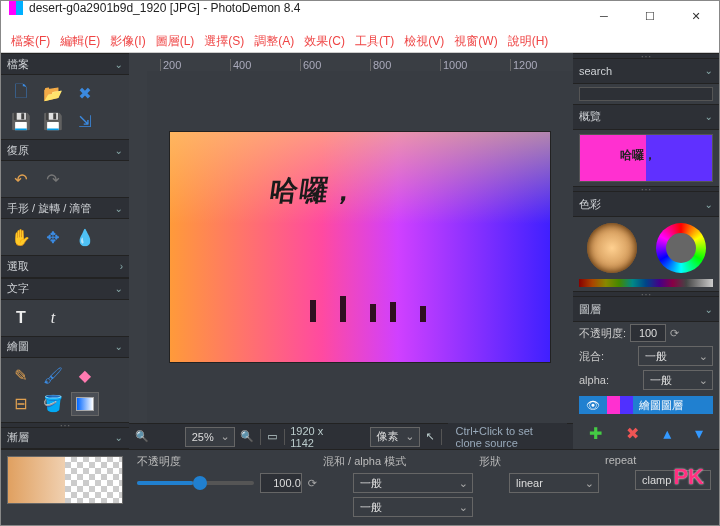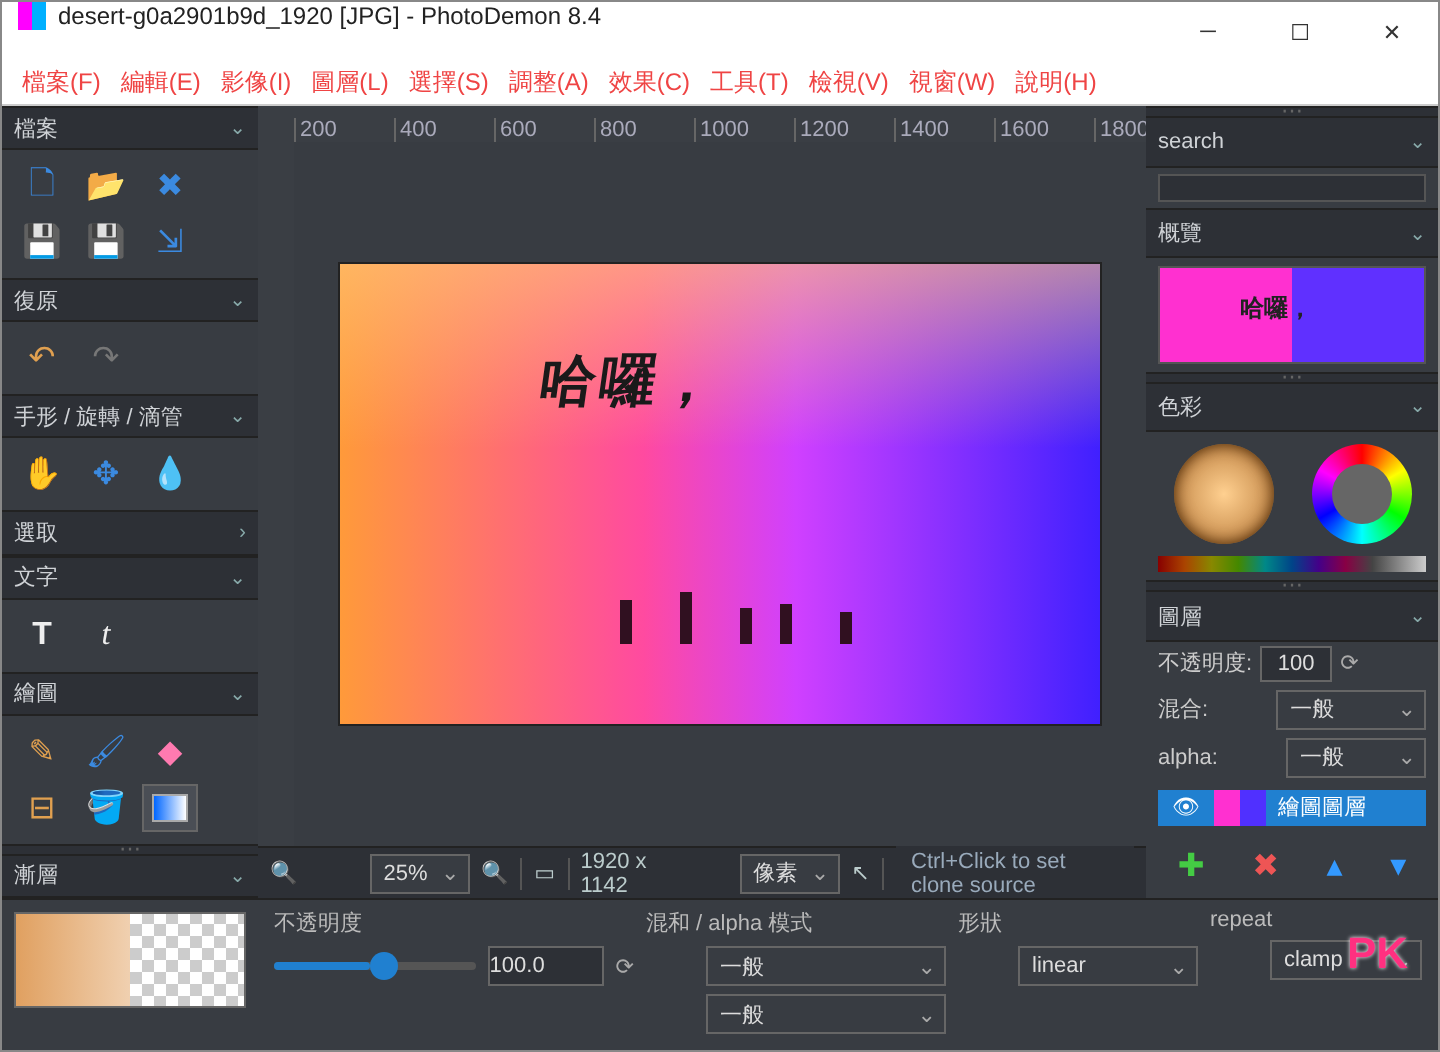--- a/index.html
+++ b/index.html
@@ -15,21 +15,21 @@
 .app { flex:1; display:flex; background:#383c42; min-height:0; }
 .left { width:128px; background:#383c42; display:flex; flex-direction:column; overflow:hidden; }
 .panelhdr { height:38px; background:#2d3036; color:#cfd2d6; display:flex; align-items:center; padding:0 6px; justify-content:space-between; border-top:1px solid #222; border-bottom:1px solid #222; }
 .panelhdr .chev { color:#8aa; font-size:10px; }
 .toolgrid { display:grid; grid-template-columns:repeat(4,28px); gap:4px; padding:6px; }
 .tool { width:28px; height:24px; display:flex; align-items:center; justify-content:center; color:#5fa8ff; font-size:16px; }
 .tool.orange { color:#e0a050; }
 .tool.blue { color:#3b8ae0; }
 .tool.sel { background:#4a4e55; border:1px solid #666; }
 .center { flex:1; display:flex; flex-direction:column; min-width:0; }
-.ruler-h { height:18px; background:#3a3e44; color:#aab; font-size:9px; display:flex; align-items:flex-end; padding-left:18px; overflow:hidden; }
+.ruler-h { height:18px; background:#3a3e44; color:#aab; font-size:9px; display:flex; align-items:flex-end; padding-left:31px; overflow:hidden;gap:20px; }
 .ruler-h span { width:50px; flex:0 0 50px; border-left:1px solid #666; padding-left:2px; }
 .canvaswrap { flex:1; display:flex; min-height:0; }
 .ruler-v { width:18px; background:#3a3e44; }
 .canvas { flex:1; background:#383c42; display:flex; align-items:center; justify-content:center; overflow:hidden; position:relative; }
 .imgbox { width:380px; height:230px; background:linear-gradient(90deg,#ff9a3a 0%,#ff4aa0 40%,#d040ff 60%,#4020ff 100%); position:relative; overflow:hidden; box-shadow:0 0 0 1px #222; }
 .imgbox .sky { position:absolute; inset:0; background:linear-gradient(180deg,rgba(255,200,120,.6),transparent 40%); }
 .imgbox .txt { position:absolute; top:40px; left:100px; font-size:28px; font-weight:900; color:#1a1a1a; transform:skewX(-8deg); letter-spacing:2px; }
 .imgbox .ppl { position:absolute; bottom:40px; left:140px; width:140px; height:50px; }
 .imgbox .ppl i { position:absolute; width:6px; height:22px; background:#301020; bottom:0; }
 .statusbar { height:26px; background:#2d3036; display:flex; align-items:center; gap:6px; padding:0 6px; color:#bcc; font-size:11px; border-top:1px solid #222; }
@@ -274,21 +274,21 @@
     <div class="gradprev">
       <div class="box"></div>
     </div>
     <div class="bcols">
       <div>
         <div class="lbl">不透明度</div>
         <div class="slider">
           <div class="track">
               <div class="thumb"></div>
             </div>
-          <input type="text" style="width: 58px; height: 20px; background: rgb(45, 48, 54); border: 1px solid rgb(102, 102, 102); color: rgb(221, 221, 221); text-align: left;" value="100.0">
+          <input type="text" style="width: 42px; height: 20px; background: rgb(45, 48, 54); border: 1px solid rgb(102, 102, 102); color: rgb(221, 221, 221); text-align: right;" value="100.0">
           <span style="color:#aaa">⟳</span>
         </div>
       </div>
       <div>
         <div class="lbl">混和 / alpha 模式</div>
         <div class="combo" style="margin-bottom:4px">
             <span>一般</span>
           </div>
         <div class="combo">
             <span>一般</span>

